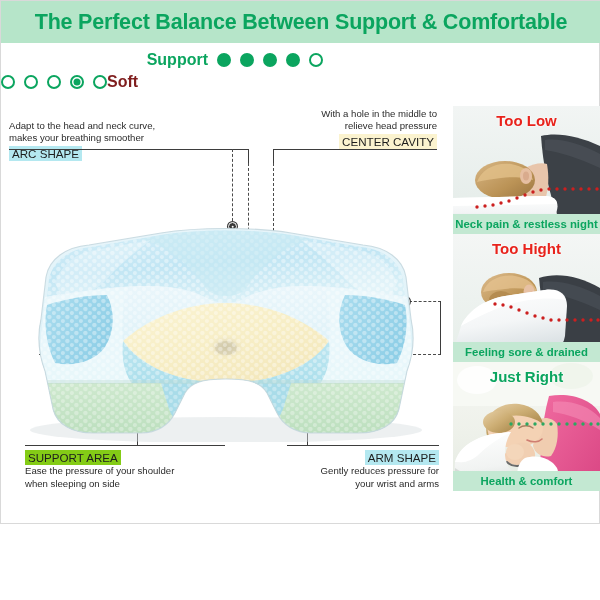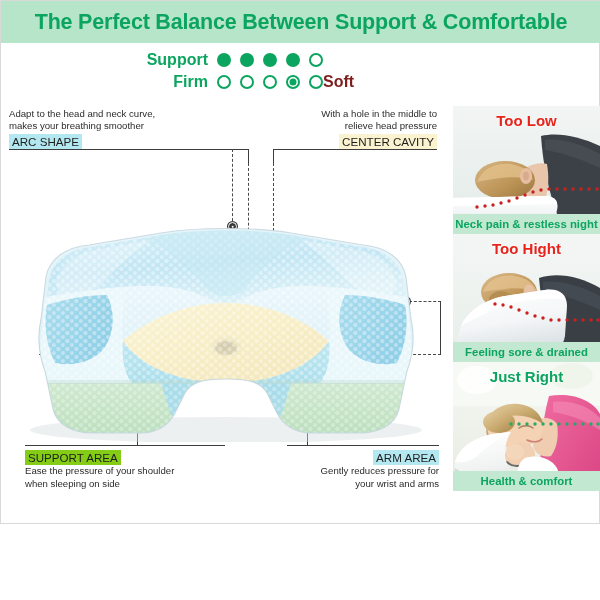--- a/index.html
+++ b/index.html
@@ -58,21 +58,21 @@
   .callout{position:absolute;font-size:9.6px;color:#2b2b2b;line-height:12.4px;}
   .callout .desc{white-space:pre-line;}
   .tag{
     display:inline-block;font-size:11.6px;color:#1d1d1d;
     padding:1px 3px 1px 3px;line-height:13px;margin-top:1px;
   }
   .tag.cyan{background:#b4e8f0;}
   .tag.cream{background:#fbf3cf;}
   .tag.green{background:#84cc16;}
 
-  #co-arc{left:8px;top:107px;text-align:left;width:200px;}
+  #co-arc{left:8px;top:119px;text-align:left;width:200px;}
   #co-cavity{left:258px;top:107px;text-align:right;width:178px;}
   #co-support{left:24px;top:448px;text-align:left;width:210px;}
   #co-arm{left:268px;top:448px;text-align:right;width:170px;}
   .ln-solid{position:absolute;background:#3d3d3d;}
   .ln-dash-v{
     position:absolute;width:0;
     border-left:1px dashed #4a4a4a;
   }
   .ln-dash-h{
     position:absolute;height:0;
@@ -130,21 +130,20 @@
       <div class="dots">
         <span class="dot filled"></span>
         <span class="dot filled"></span>
         <span class="dot filled"></span>
         <span class="dot filled"></span>
         <span class="dot"></span>
       </div>
     </div>
 
     <div class="rating-row r2">
-      <div class="rating-label">Firm</div>
       <div class="dots">
         <span class="dot"></span>
         <span class="dot"></span>
         <span class="dot"></span>
         <span class="dot half"></span>
         <span class="dot"></span>
       </div>
       <span class="rating-suffix">Soft</span>
     </div>
 
@@ -162,21 +161,21 @@
     <div class="tag cream">CENTER CAVITY</div>
   </div>
 
   <div class="callout" id="co-support">
     <div class="tag green">SUPPORT AREA</div>
     <div class="desc">Ease the pressure of your shoulder
 when sleeping on side</div>
   </div>
 
   <div class="callout" id="co-arm">
-    <div class="tag cyan">ARM AREA</div>
+    <div class="tag cyan">ARM SHAPE</div>
     <div class="desc">Gently reduces pressure for
 your wrist and arms</div>
   </div>
 
   <div class="ln-solid" style="left:8px;top:148px;width:240px;height:1px;"></div>
   <div class="ln-solid" style="left:247px;top:148px;width:1px;height:14px;"></div>
   <div class="ln-dash-v" style="left:247px;top:162px;height:167px;"></div>
   <div class="marker" style="left:243px;top:325px;"></div>
 
   <div class="ln-solid" style="left:272px;top:148px;width:164px;height:1px;"></div>

